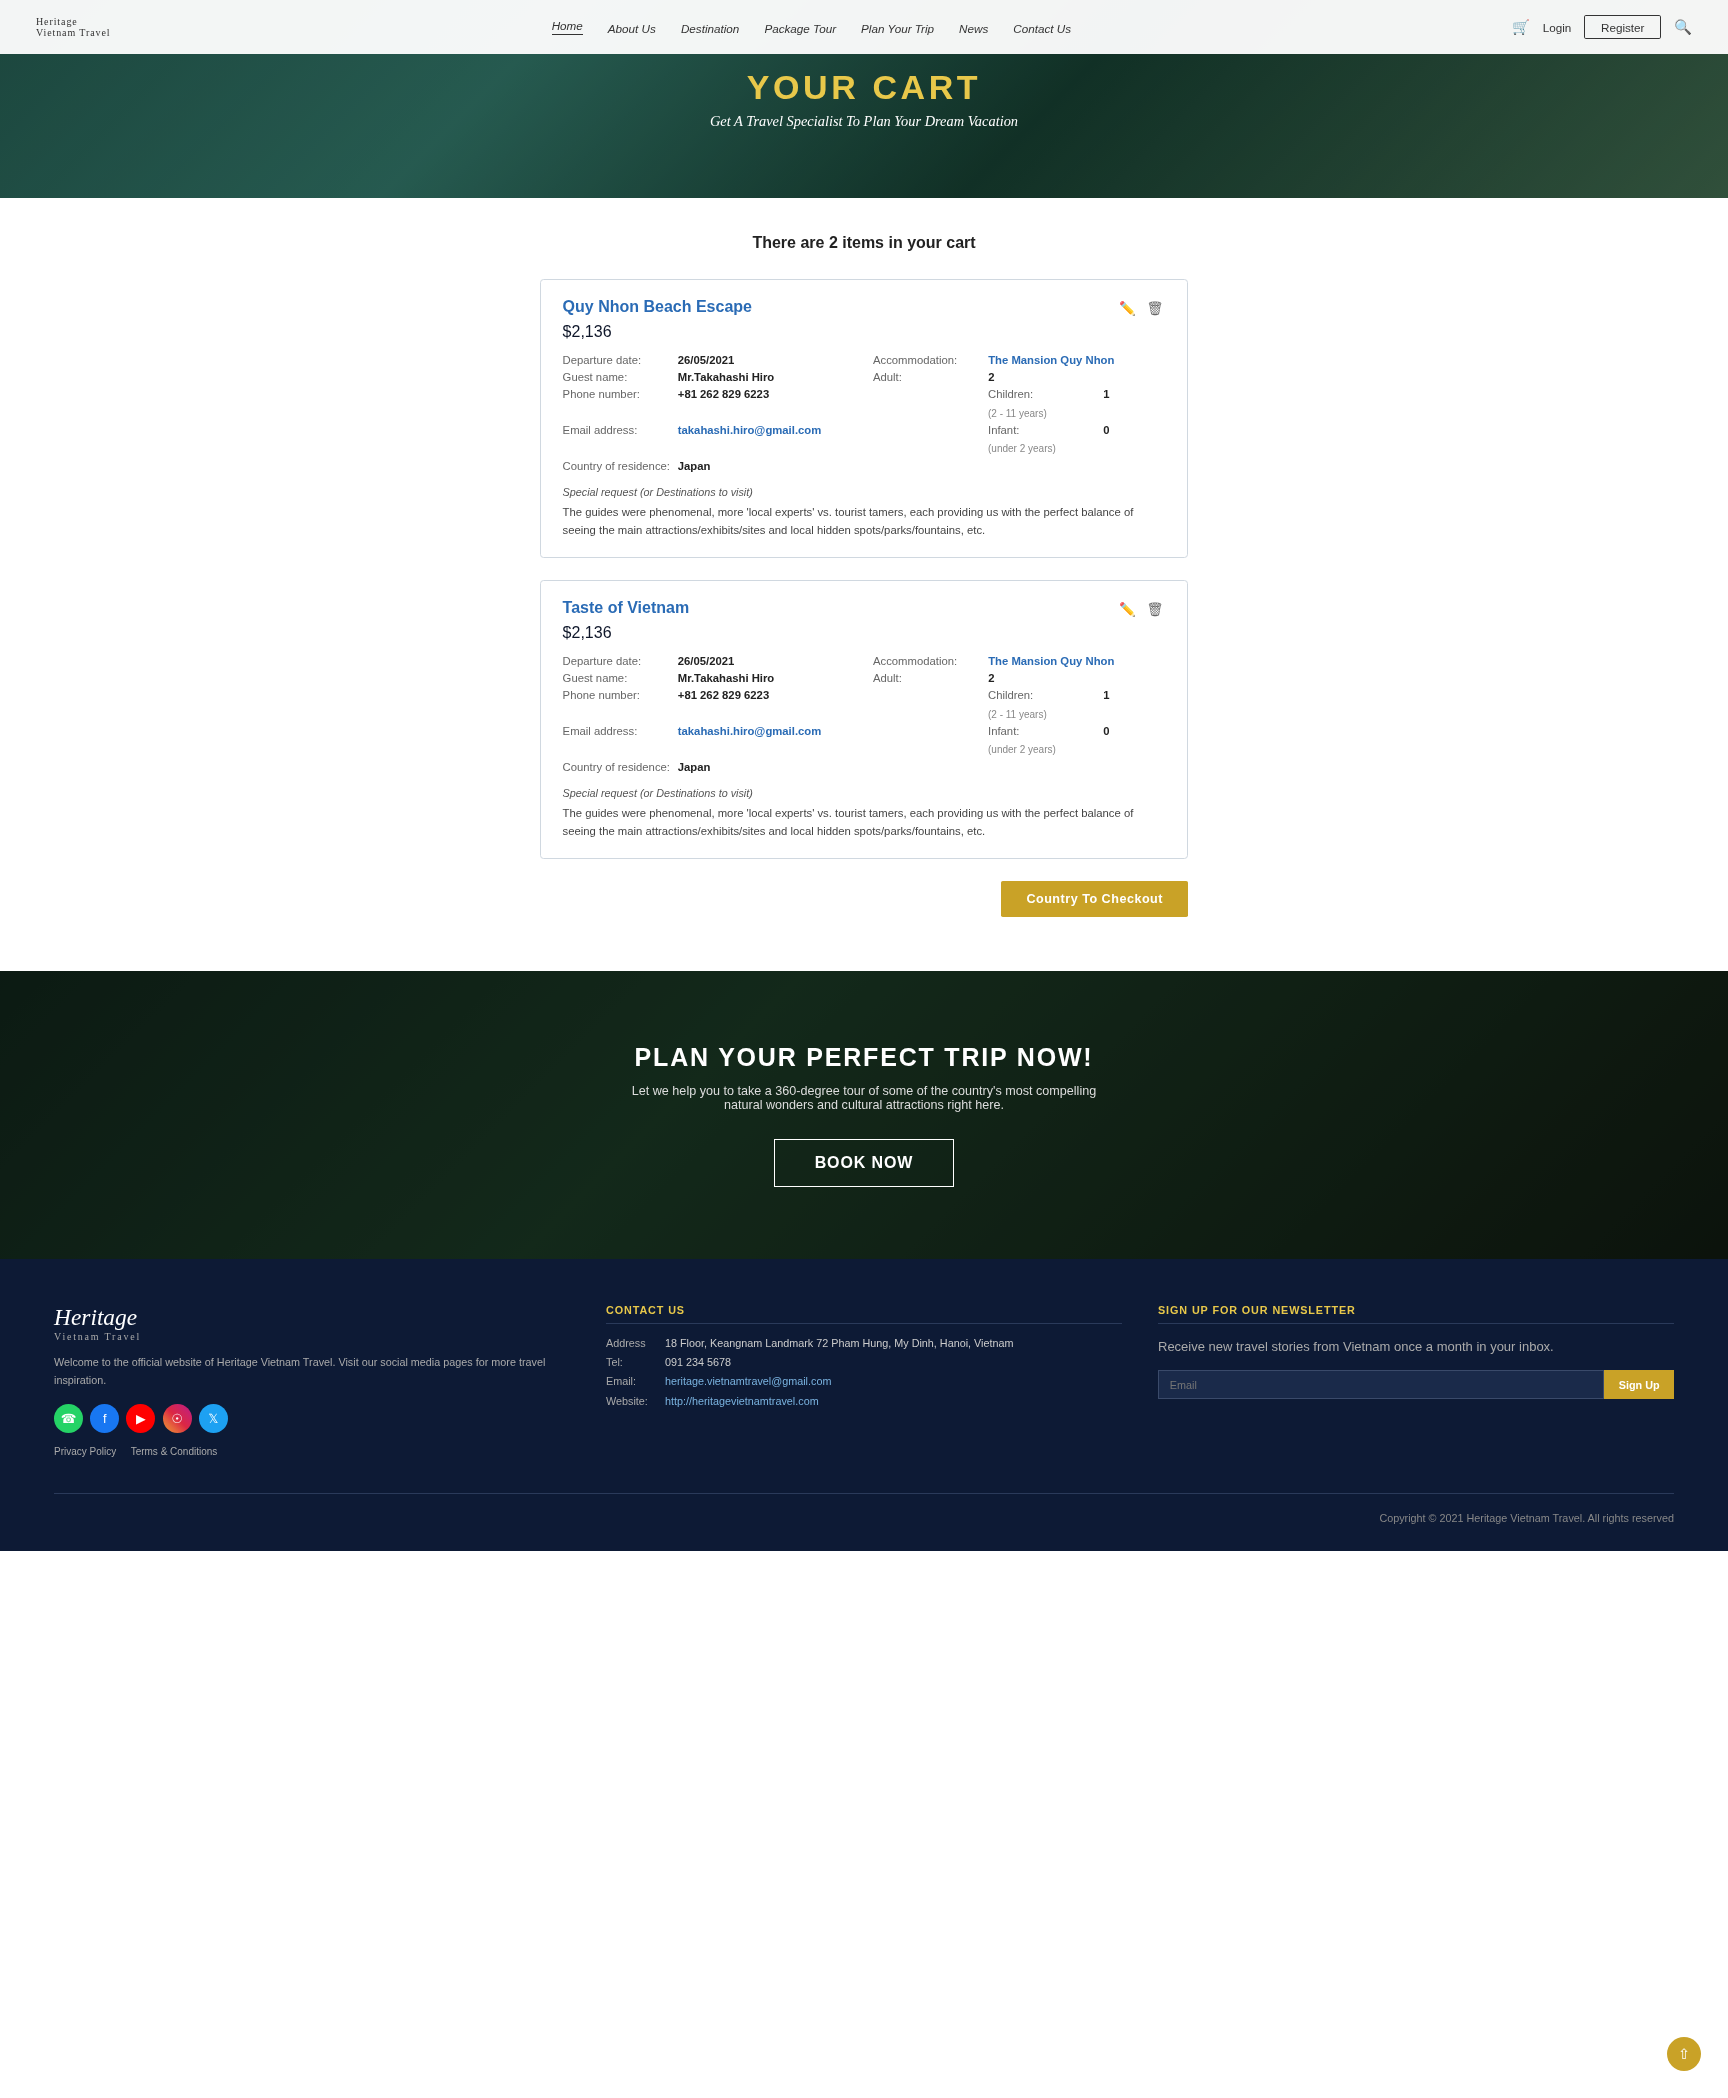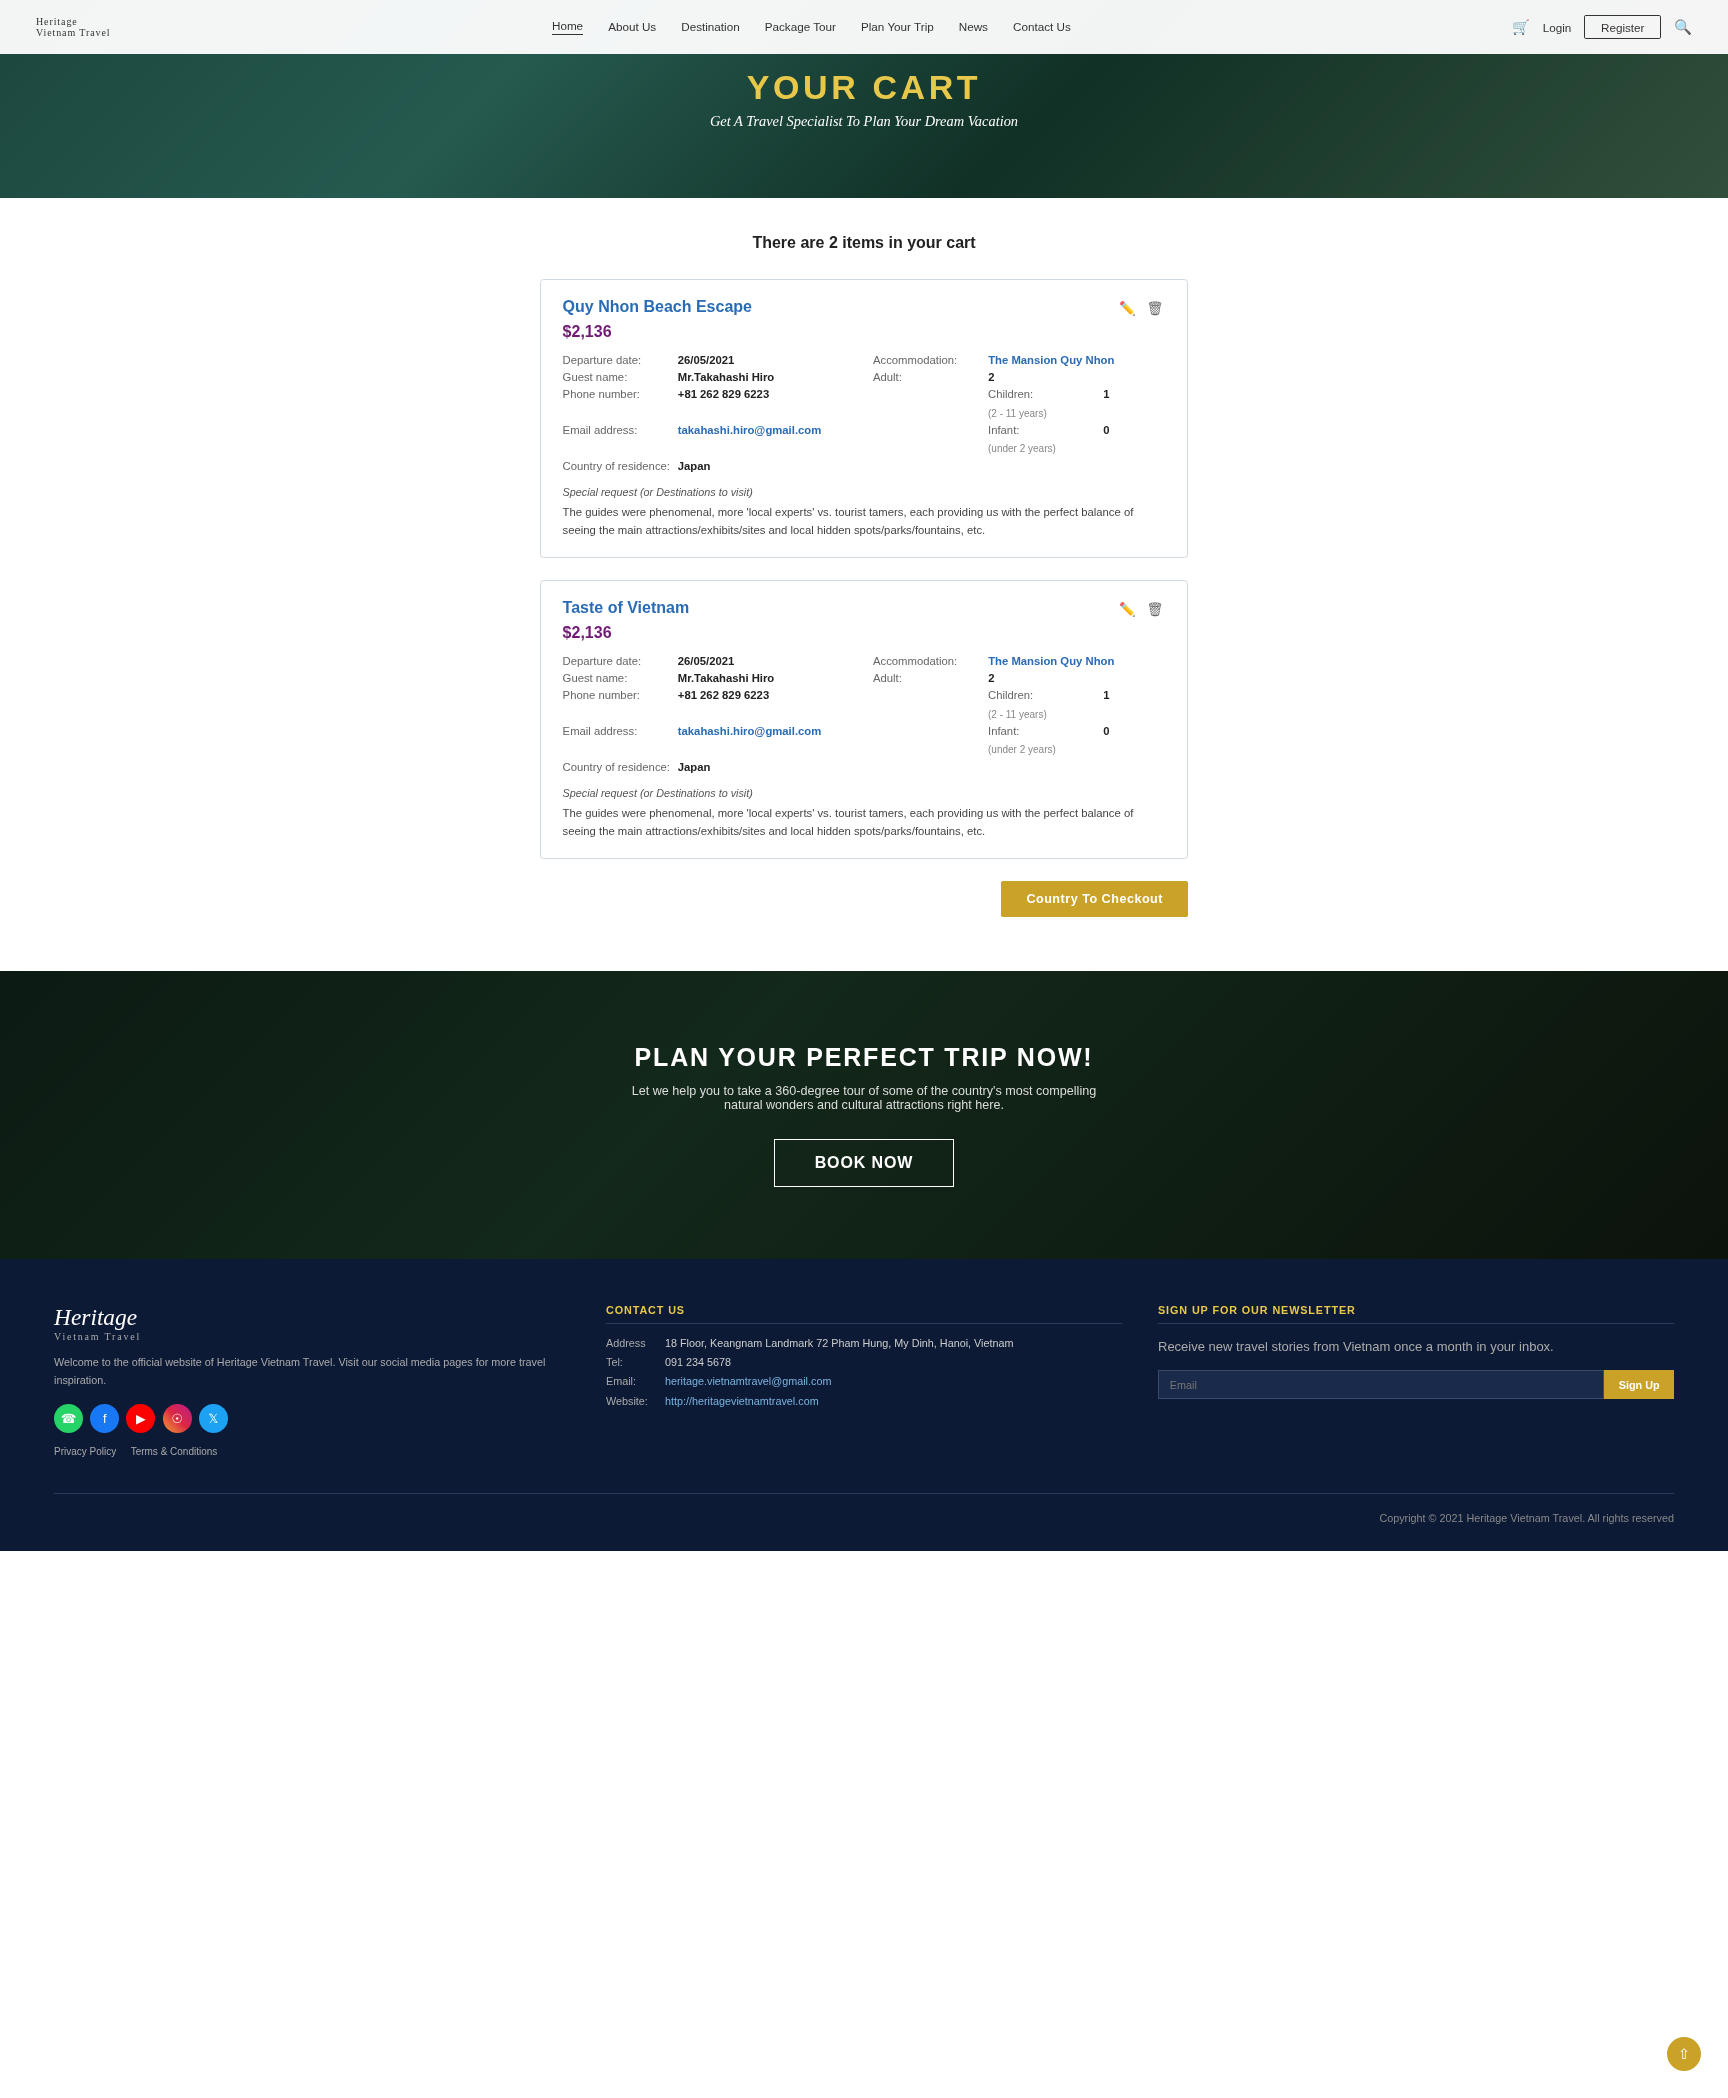--- a/index.html
+++ b/index.html
@@ -18,21 +18,21 @@
       background: rgba(255,255,255,0.95);
     }
     .header-logo {
       font-family: Georgia, serif;
       font-style: italic;
       font-size: 20px;
       color: #333;
       line-height: 1.1;
     }
     .header-logo span { display: block; font-size: 10px; font-style: normal; letter-spacing: 0.9px; }
-    .nav { display: flex; align-items: center; gap: 25px; }
+    .nav { display: flex; align-items: flex-end; gap: 25px; font-style: italic; }
     .nav a {
       text-decoration: none;
       color: #333;
       font-size: 11.7px;
       font-weight: 500;
     }
     .nav a.active { border-bottom: 1.8px solid #333; padding-bottom: 1.8px; }
     .header-actions { display: flex; align-items: center; gap: 12.6px; }
     .header-actions .cart-icon, .header-actions .search-icon { font-size: 14.4px; cursor: pointer; color: #333; }
     .btn-login {
@@ -118,22 +118,22 @@
     .card-action-btn {
       background: none;
       border: none;
       cursor: pointer;
       font-size: 13.5px;
       color: #666;
       padding: 1.8px;
     }
     .card-price {
       font-size: 16px;
-      font-weight: 700;
-      color: #701a75;
+      font-weight: 400;
+      color: #0f172a;
       margin-bottom: 12.6px;
     }
     .card-details {
       display: grid;
       grid-template-columns: 1fr 1fr;
       gap: 5.4px 18px;
       margin-bottom: 14.4px;
     }
     .detail-row { display: flex; gap: 7.2px; align-items: baseline; }
     .detail-label { color: #666; font-size: 11.3px; min-width: 108px; flex-shrink: 0; }

